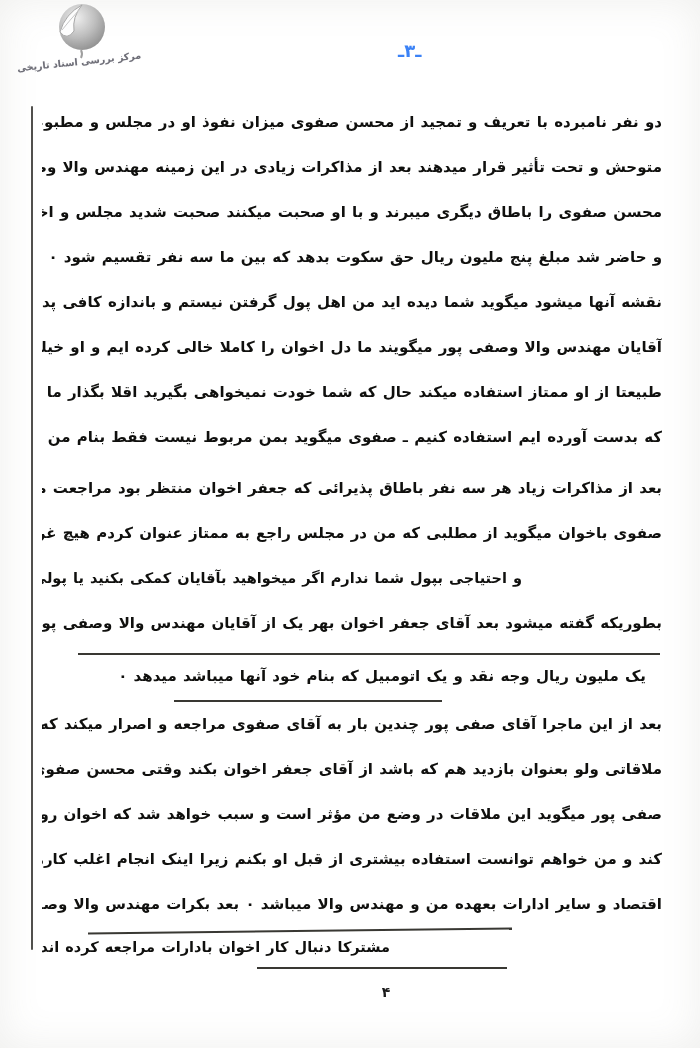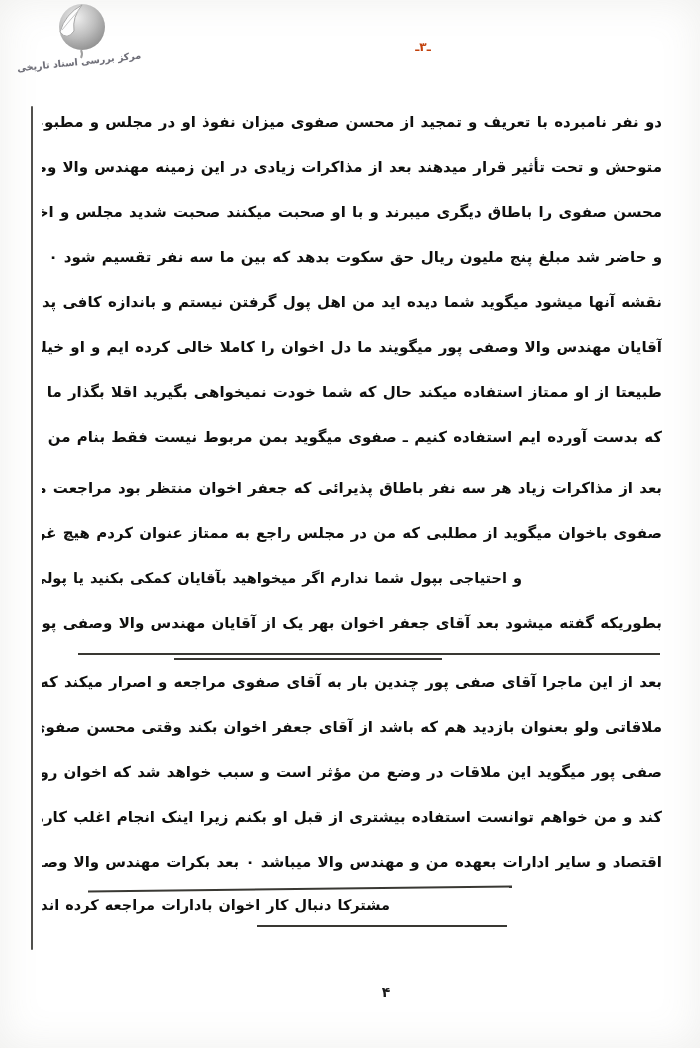--- a/index.html
+++ b/index.html
@@ -23,21 +23,21 @@
     font-size:9.5px;font-weight:bold;color:#4b4b56;
     transform:rotate(-6deg);
     letter-spacing:.5px;
     opacity:.8;
     white-space:nowrap;
     text-shadow:0 0 1px #cfcfd6;
   }
   
   .pnum-top{
     position:absolute;left:398px;top:40px;width:50px;
-    font-size:12px;font-weight:bold;color:#c2410c;text-align:center;
+    font-size:18px;font-weight:bold;color:#3b82f6;
     filter:blur(.3px);
   }
   .pnum-bottom{
     position:absolute;left:374px;top:984px;width:24px;
     font-size:14px;font-weight:bold;color:#1a1a1a;text-align:center;
     filter:blur(.3px);
   }
   
   .vline{
     position:absolute;left:31px;top:106px;width:2px;height:844px;
@@ -98,20 +98,21 @@
       <div class="line">و حاضر شد مبلغ پنج ملیون ریال حق سکوت بدهد که بین ما سه نفر تقسیم شود ۰ صفوی وقتی ملتفت</div>
       <div class="line">نقشه آنها میشود میگوید شما دیده اید من اهل پول گرفتن نیستم و باندازه کافی پدرم بمن کمک میکند</div>
       <div class="line">آقایان مهندس والا وصفی پور میگویند ما دل اخوان را کاملا خالی کرده ایم و او خیلی میترسد مسلما</div>
       <div class="line">طبیعتا از او ممتاز استفاده میکند حال که شما خودت نمیخواهی بگیرید اقلا بگذار ما از این گنجی</div>
       <div class="line">که بدست آورده ایم استفاده کنیم ـ صفوی میگوید بمن مربوط نیست فقط بنام من نگیرید ۰</div>
       <div class="line gap-top">بعد از مذاکرات زیاد هر سه نفر باطاق پذیرائی که جعفر اخوان منتظر بود مراجعت میکنند و محسن</div>
       <div class="line">صفوی باخوان میگوید از مطلبی که من در مجلس راجع به ممتاز عنوان کردم هیچ غرض و نظر شخصی نداشته ام</div>
       <div class="line shift-right">و احتیاجی بپول شما ندارم اگر میخواهید بآقایان کمکی بکنید یا پولی بدهید بحساب من نگذارید ۰</div>
       <div class="line">بطوریکه گفته میشود بعد آقای جعفر اخوان بهر یک از آقایان مهندس والا وصفی پور مبلغی در حدود</div>
       <div class="rule rule-a"></div>
+      <div class="line indent">یک ملیون ریال وجه نقد و یک اتومبیل که بنام خود آنها میباشد میدهد ۰</div>
       <div class="rule rule-b"></div>
       <div class="line">بعد از این ماجرا آقای صفی پور چندین بار به آقای صفوی مراجعه و اصرار میکند که حتما باتفاق ایشان</div>
       <div class="line">ملاقاتی ولو بعنوان بازدید هم که باشد از آقای جعفر اخوان بکند وقتی محسن صفوی حاضر نمیشود</div>
       <div class="line">صفی پور میگوید این ملاقات در وضع من مؤثر است و سبب خواهد شد که اخوان روی من بیشتر حساب</div>
       <div class="line">کند و من خواهم توانست استفاده بیشتری از قبل او بکنم زیرا اینک انجام اغلب کارهای او در وزارت</div>
       <div class="line">اقتصاد و سایر ادارات بعهده من و مهندس والا میباشد ۰ بعد بکرات مهندس والا وصفی پور</div>
       <div class="rule rule-c"></div>
       <div class="line insert-left">مشترکا دنبال کار اخوان بادارات مراجعه کرده اند ۰</div>
       <div class="rule rule-d"></div>
     </div>

